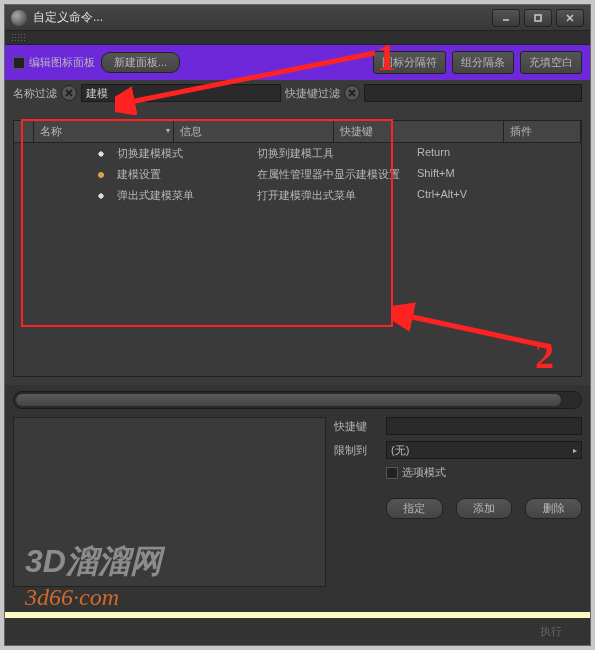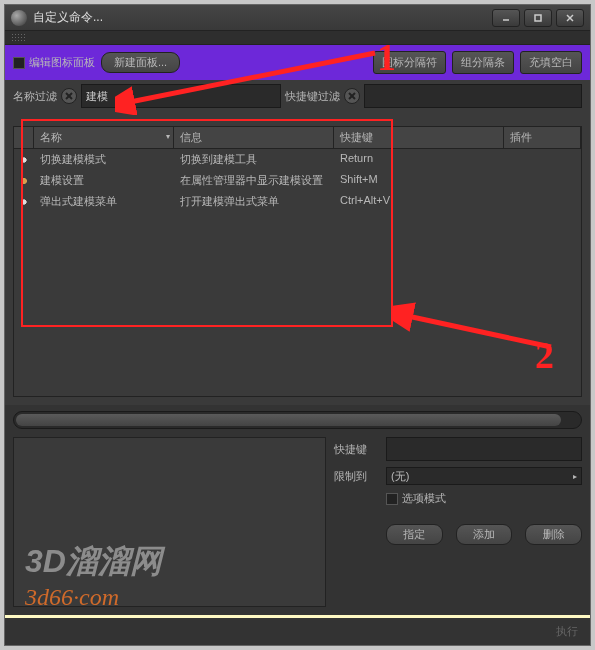--- a/index.html
+++ b/index.html
@@ -16,52 +16,52 @@
 .toolbar{display:flex;align-items:center;gap:6px;padding:6px 8px;background:#6d28d9;}
 .chklabel{display:flex;align-items:center;gap:4px;}
 .chk{width:12px;height:12px;background:#222;border:1px solid #555;}
 .btn{background:linear-gradient(#555,#444);border:1px solid #222;border-radius:9px;padding:2px 12px;cursor:pointer;}
 .btn.flat{border-radius:3px;padding:3px 8px;}
 .spacer{flex:1;}
 .filterrow{display:flex;align-items:center;gap:4px;padding:4px 8px;background:#3a3a3a;}
 .filterlabel{white-space:nowrap;}
 .clrbtn{width:16px;height:16px;border-radius:50%;background:#555;border:1px solid #222;display:flex;align-items:center;justify-content:center;cursor:pointer;}
 .clrbtn svg{stroke:#222;stroke-width:2;}
-.input{background:#2a2a2a;border:1px solid #1a1a1a;height:24px;padding:0 4px;color:#ccc;}
+.input{background:#2a2a2a;border:1px solid #1a1a1a;height:18px;padding:0 4px;color:#ccc;}
 .content{flex:1;background:#3a3a3a;padding:14px 8px 8px;display:flex;flex-direction:column;overflow:hidden;}
 .tablehdr{display:flex;background:#444;border:1px solid #222;}
 .th{padding:3px 6px;border-right:1px solid #222;position:relative;}
 .th.c0{width:20px;}
 .th.c1{width:140px;}
 .th.c2{width:160px;}
 .th.c3{width:170px;}
 .th.c4{flex:1;}
 .sortind{position:absolute;right:3px;top:5px;font-size:8px;}
 .tablebody{flex:1;background:#3a3a3a;border:1px solid #222;border-top:none;overflow:auto;}
-.tr{display:flex;padding:2px 0;}
+.tr{display:flex;padding:2px 0;justify-content:flex-end;}
 .td{padding:1px 6px;white-space:nowrap;overflow:hidden;}
 .td.c0{width:20px;display:flex;align-items:center;justify-content:center;}
 .td.c1{width:140px;}
 .td.c2{width:160px;}
 .td.c3{width:170px;}
 .rowicon{width:12px;height:12px;}
 .rowicon.gear{background:radial-gradient(circle,#d4a050 40%,transparent 41%);position:relative;}
 .rowicon.dot{background:radial-gradient(circle,#ddd 35%,transparent 36%);}
 .hscroll{height:18px;background:#2a2a2a;border:1px solid #1a1a1a;margin:6px 8px 0;border-radius:9px;position:relative;}
 .hscroll .thumb{position:absolute;left:2px;top:2px;right:20px;bottom:2px;background:linear-gradient(#5a5a5a,#444);border-radius:7px;}
 .bottompane{display:flex;padding:8px;gap:8px;}
 .leftpane{flex:1;background:#3a3a3a;border:1px solid #222;min-height:170px;}
 .rightpane{width:248px;display:flex;flex-direction:column;gap:6px;}
 .formrow{display:flex;align-items:center;gap:8px;}
 .formrow .lbl{width:44px;text-align:left;}
 .select{flex:1;background:#2a2a2a;border:1px solid #1a1a1a;height:18px;padding:0 4px;display:flex;align-items:center;justify-content:space-between;}
 .select .arrow{font-size:8px;}
 .btncol{display:flex;gap:13px;}
 .btncol .btn{border-radius:9px;width:60px;text-align:center;}
-.footer{display:flex;justify-content:flex-end;padding:4px 0;border-top:3px solid #fef9c3;}
+.footer{display:flex;justify-content:flex-end;padding:4px 16px;border-top:6px solid #fef9c3;margin-top:17px;}
 .execbtn{padding:2px 12px;color:#666;}
 .redbox{position:absolute;border:2px solid #ff2222;pointer-events:none;}
 .anno{position:absolute;pointer-events:none;}
 .watermark{position:absolute;left:20px;bottom:34px;pointer-events:none;font-family:Arial;}
 .watermark .l1{font-size:32px;color:#8c8c8c;font-weight:bold;font-style:italic;}
 .watermark .l2{font-size:24px;color:#d06a2a;font-style:italic;font-family:Liberation Serif, serif;}
 .annonum{color:#ff2222;font-size:38px;font-weight:bold;font-family:"Comic Sans MS",cursive;}
 </style>
 </head>
 <body>

